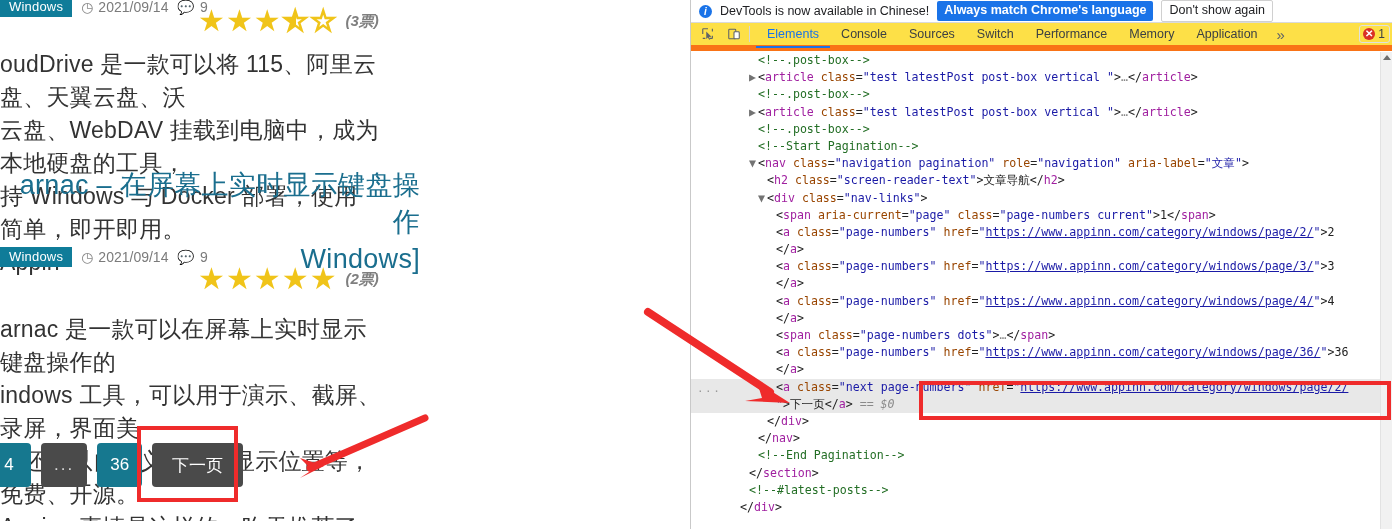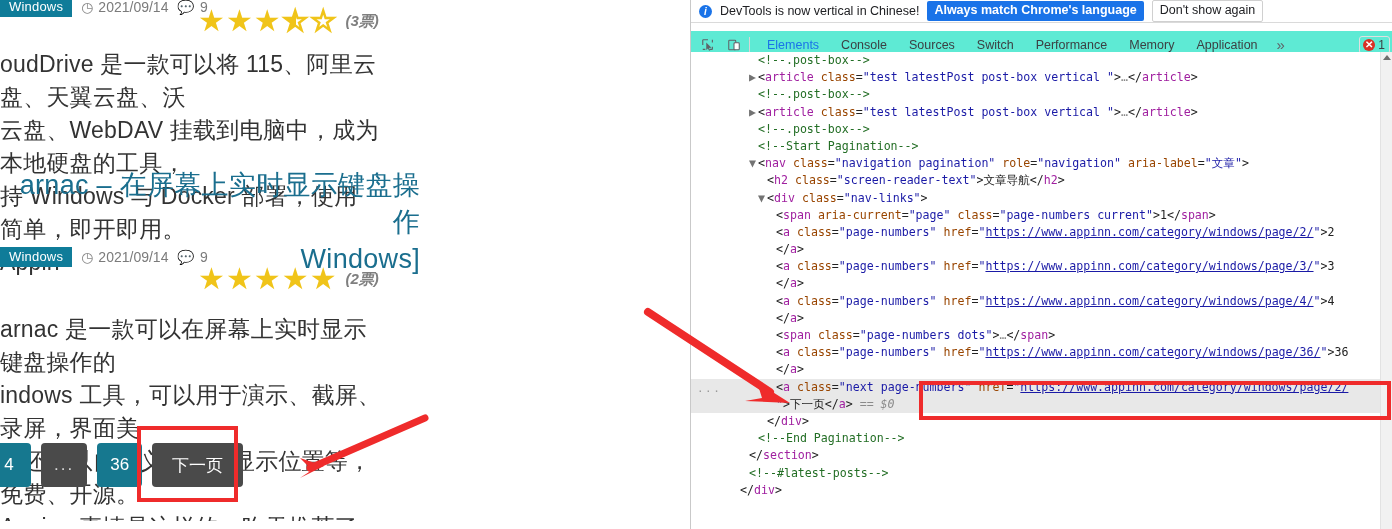--- a/index.html
+++ b/index.html
@@ -89,23 +89,22 @@
   }
   .banner-text { color: #202124; font-size: 12.5px; }
   .banner-btn {
     background: #1a73e8; color: #ffffff; font-size: 12.5px; font-weight: bold;
     padding: 2px 7px 3px; border-radius: 2px; line-height: 1.15; flex: 0 0 auto;
   }
   .banner-btn.ghost { background: #ffffff; color: #202124; font-weight: normal; border: 1px solid #d0d0d0; }
 
   .dt-tabbar {
     display: flex; align-items: center; height: 28px;
-    border-bottom: 1px solid #f97316; background: #5eead4; padding-left: 4px;
+    border-bottom: 6px solid #f97316; background: #fde047; padding-left: 4px;
     position: relative;
-    margin-top: 8px;
   }
   .dt-toolicon {
     width: 26px; height: 26px; display: inline-flex; align-items: center; justify-content: center;
     color: #5f6368; flex: 0 0 auto;
   }
   .tool-sep { width: 1px; height: 16px; background: #d6d6d6; margin: 0 6px 0 2px; flex: 0 0 auto; }
   .dt-tab {
     font-size: 12.5px; color: #3c4043; padding: 0 11px; height: 27px;
     display: inline-flex; align-items: center; white-space: nowrap; flex: 0 0 auto;
   }
@@ -239,21 +238,21 @@
         <path d="M324,466 L300,458 L312,470 L300,478 Z" fill="#ef2b2b"></path>
         <line x1="310" y1="468" x2="425" y2="418" stroke="#ef2b2b" stroke-width="7" stroke-linecap="round"></line>
       </g>
     </svg>
   </div>
 
   <div id="devtools">
 
     <div class="dt-banner">
       <span class="info-dot">i</span>
-      <span class="banner-text">DevTools is now vertical in Chinese!</span>
+      <span class="banner-text">DevTools is now available in Chinese!</span>
       <span class="banner-btn">Always match Chrome's language</span>
       <span class="banner-btn ghost">Don't show again</span>
     </div>
 
     <div class="dt-tabbar">
       <span class="dt-toolicon">
         <svg width="14" height="14" viewBox="0 0 16 16">
           <path d="M2 2 h6 M2 2 v6" stroke="#5f6368" stroke-width="1.3" fill="none"></path>
           <path d="M2 13 h3 M13 2 v3 M13 13 h-3 M13 13 v-3" stroke="#5f6368" stroke-width="1.3" fill="none"></path>
           <path d="M6 5 L12 11 L9 11.3 L10.6 14 L9.3 14.6 L7.9 11.9 L6 13.6 Z" fill="#5f6368"></path>
@@ -344,20 +343,23 @@
           <span class="gutter-dots">...</span>
           <span class="txt" style="padding-left: 85px;"><span>&lt;</span><span class="tag">a</span><span> </span><span class="attr">class</span><span>=</span><span class="str">"next page-numbers"</span><span> </span><span class="attr">href</span><span>=</span><span class="str">"</span><span class="lnk">https://www.appinn.com/category/windows/page/2/</span></span>
         </div>
         <div class="dt-row sel">
           <span class="txt" style="padding-left: 85px;"><span class="str">"</span><span>&gt;</span><span class="txtnode">下一页</span><span>&lt;/</span><span class="tag">a</span><span>&gt;</span><span class="eqsel"> == $0</span></span>
         </div>
         <div class="dt-row">
           <span class="txt" style="padding-left: 76px;"><span>&lt;/</span><span class="tag">div</span><span>&gt;</span></span>
         </div>
         <div class="dt-row">
+          <span class="txt" style="padding-left: 67px;"><span>&lt;/</span><span class="tag">nav</span><span>&gt;</span></span>
+        </div>
+        <div class="dt-row">
           <span class="txt" style="padding-left: 67px;"><span class="cmt">&lt;!--End Pagination--&gt;</span></span>
         </div>
         <div class="dt-row">
           <span class="txt" style="padding-left: 58px;"><span>&lt;/</span><span class="tag">section</span><span>&gt;</span></span>
         </div>
         <div class="dt-row">
           <span class="txt" style="padding-left: 58px;"><span class="cmt">&lt;!--#latest-posts--&gt;</span></span>
         </div>
         <div class="dt-row">
           <span class="txt" style="padding-left: 49px;"><span>&lt;/</span><span class="tag">div</span><span>&gt;</span></span>

